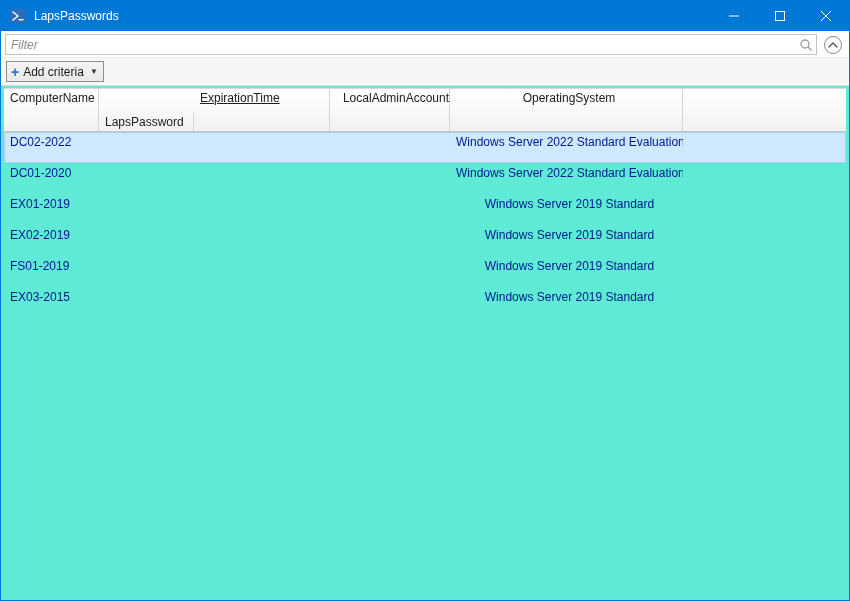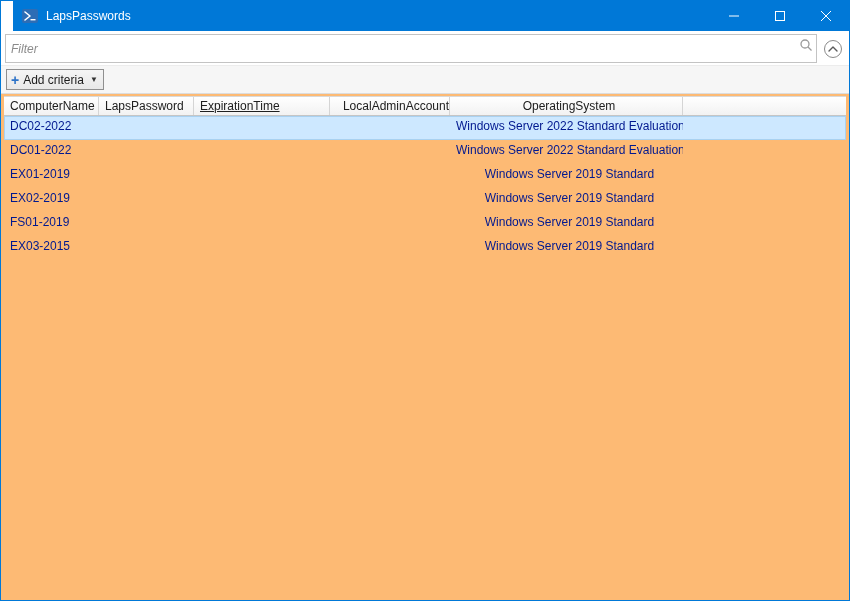--- a/index.html
+++ b/index.html
@@ -12,36 +12,35 @@
     overflow:hidden;
   }
 
   
   .titlebar {
     height:30px; flex:0 0 30px;
     background:#0078d7;
     display:flex; align-items:center;
     color:#ffffff;
     user-select:none;
-    margin-left:12px;
   }
   .ps-icon { width:18px; height:16px; margin-left:8px; display:flex; align-items:center; justify-content:center; }
   .title { font-size:12px; margin-left:7px; flex:1; white-space:nowrap; }
   .win-controls { display:flex; height:100%; }
   .wbtn { width:46px; height:100%; display:flex; align-items:center; justify-content:center; cursor:default; }
 
   
   .filter-row {
     flex:0 0 26px;
     display:flex; align-items:center;
     padding:3px 5px 2px 4px;
     background:#ffffff;
   }
   .filter-box {
-    flex:1; position:relative; height:29px;
+    flex:1; position:relative; height:21px;
     border:1px solid #c3c3c3;
     background:#ffffff;
     display:flex; align-items:center;
   }
   .filter-box input {
     flex:1; height:100%; border:none; outline:none;
     padding:0 20px 0 5px; font-size:12px;
     font-family:"Liberation Sans", sans-serif;
     color:#1b1b1b; background:transparent;
   }
@@ -70,44 +69,44 @@
     background:linear-gradient(#f5f5f5,#e8e8e8);
     font-family:"Liberation Sans", sans-serif;
     font-size:12px; color:#1b1b1b;
     padding:0 5px 0 4px; gap:4px;
     cursor:default;
   }
   .plus-icon { color:#2c72c7; font-weight:bold; font-size:14px; line-height:1; }
   .caret-icon { font-size:8px; color:#333333; margin-left:2px; }
 
   
-  .grid { flex:1; display:flex; flex-direction:column; background:#fdba74; padding:2px 3px 0 3px; overflow:hidden; }
+  .grid { flex:1; display:flex; flex-direction:column; background:#5eead4; padding:2px 3px 0 3px; overflow:hidden; }
   .grid-header {
     display:flex; flex:0 0 19px;
     border-top:1px solid #d9d9d9;
     border-bottom:1px solid #c5c5c5;
     background:linear-gradient(#ffffff,#f2f2f2);
   }
   .hcell {
     font-size:12px; color:#202020;
     line-height:18px; padding-left:6px;
     border-right:1px solid #d5d5d5;
     white-space:nowrap; overflow:hidden;
     cursor:default;
   }
   .grid-body { flex:1; overflow:hidden; }
-  .row { display:flex; height:24px; cursor:default; }
+  .row { display:flex; height:31px; cursor:default; }
   .row.selected { background:#cde8ff; box-shadow:inset 0 0 0 1px #a9d1f0; }
   .cell {
     font-size:12px; color:#00188f;
     line-height:21px; padding-left:6px;
     white-space:nowrap; overflow:hidden;
   }
   .hcell:nth-child(1), .cell:nth-child(1) { width:95px; flex:0 0 95px; }
-  .hcell:nth-child(2), .cell:nth-child(2) { width:95px; flex:0 0 95px; }
+  .hcell:nth-child(2), .cell:nth-child(2) { width:95px; flex:0 0 95px;margin-top:24px; }
   .hcell:nth-child(3), .cell:nth-child(3) { width:136px; flex:0 0 136px;text-decoration:underline; }
   .hcell:nth-child(4), .cell:nth-child(4) { width:120px; flex:0 0 120px;text-align:right; }
   .hcell:nth-child(5), .cell:nth-child(5) { width:233px; flex:0 0 233px;text-align:center; }
   .hcell:nth-child(6), .cell:nth-child(6) { flex:1 1 auto; border-right:none; }
 </style>
 </head>
 <body>
 
 <div class="window">
 
@@ -176,21 +175,21 @@
     <div class="grid-body">
         <div class="row selected">
           <div class="cell">DC02-2022</div>
           <div class="cell"></div>
           <div class="cell"></div>
           <div class="cell"></div>
           <div class="cell">Windows Server 2022 Standard Evaluation</div>
           <div class="cell"></div>
         </div>
         <div class="row">
-          <div class="cell">DC01-2022</div>
+          <div class="cell">DC01-2020</div>
           <div class="cell"></div>
           <div class="cell"></div>
           <div class="cell"></div>
           <div class="cell">Windows Server 2022 Standard Evaluation</div>
           <div class="cell"></div>
         </div>
         <div class="row">
           <div class="cell">EX01-2019</div>
           <div class="cell"></div>
           <div class="cell"></div>

